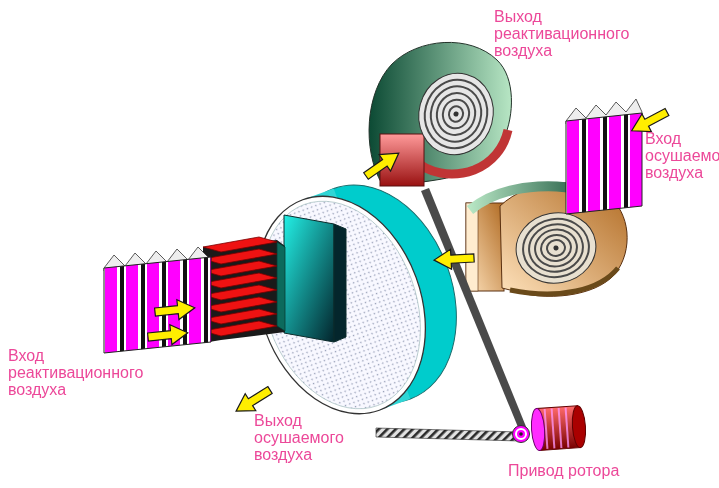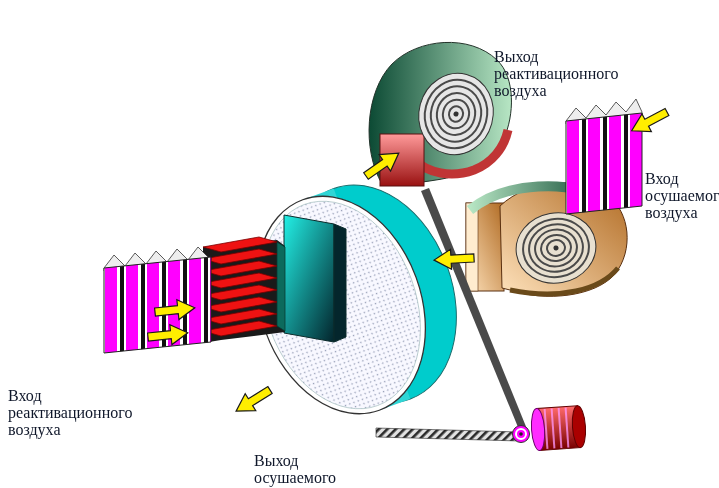--- a/index.html
+++ b/index.html
@@ -3,26 +3,25 @@
 <meta charset="utf-8">
 <style>
   html,body{margin:0;padding:0;background:#ffffff;}
   #stage{
     position:relative;width:719px;height:488px;overflow:hidden;
     background:#ffffff;font-family:"Liberation Sans",sans-serif;
   }
   #scene{position:absolute;left:0;top:0;}
   .lbl{
     position:absolute;
-    color:#0f172a;
+    color:#ec4899;
     font-size:16px;
     line-height:17px;
     white-space:pre-line;
-    font-family:Liberation Serif, serif;
-    margin-top:40px;
+    font-family:Liberation Sans, sans-serif;
   }
 </style>
 </head>
 <body>
 
 <div id="stage">
 
 <svg id="scene" width="719" height="488" viewBox="0 0 719 488">
   <defs>
     <polygon id="arrow" points="0,-4 23,-4 23,-10 40,0 23,10 23,4 0,4"></polygon>
@@ -171,14 +170,15 @@
 
 
 <div class="lbl" style="left:8px;top:347px;">Вход
 реактивационного
 воздуха</div>
 
 <div class="lbl" style="left:254px;top:412px;">Выход
 осушаемого
 воздуха</div>
 
+<div class="lbl" style="left:508px;top:462px;">Привод ротора</div>
 
 </div>
 
 </body></html>

